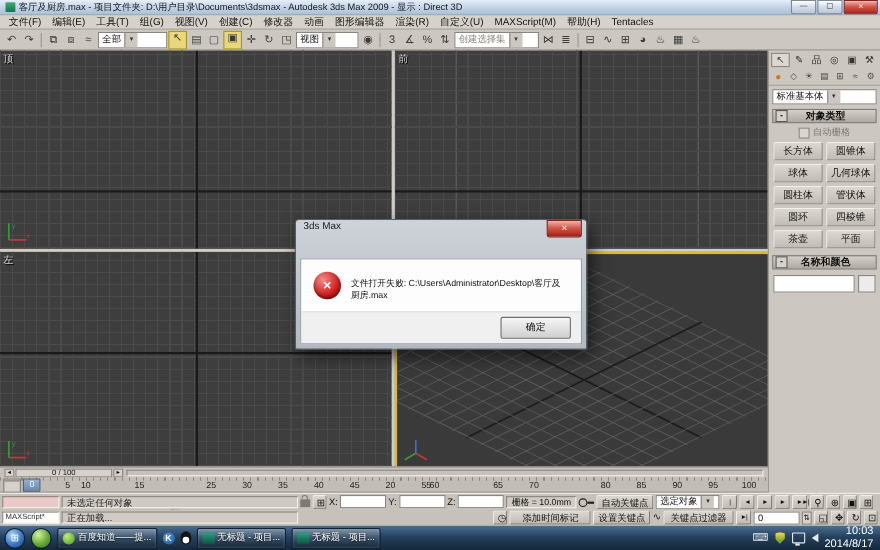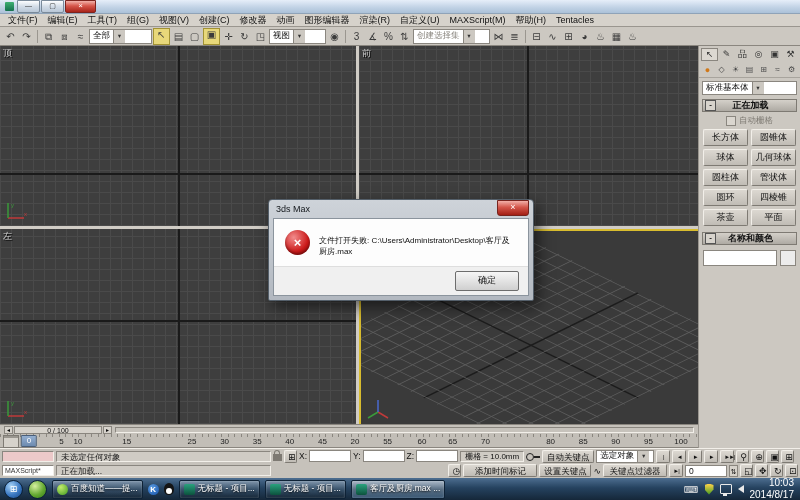--- a/index.html
+++ b/index.html
@@ -116,21 +116,21 @@
   .lockicon:before{content:"";position:absolute;top:-4px;left:1px;width:4px;height:4px;
     border:1.5px solid #7e7a73;border-bottom:none;border-radius:3px 3px 0 0}
   .frame-field{width:42px;height:12px;background:#fff;border:1px solid #8a867f;font-size:8.5px;
     line-height:11px;padding-left:3px;flex:none;box-sizing:border-box}
   .spin{width:9px;height:12px;font-size:7px;line-height:12px;text-align:center;background:#d6d2cb;
     border:1px solid #8a867f;flex:none;box-sizing:border-box}
 
   
   .dialog{left:268px;top:199px;width:266px;z-index:60;background:linear-gradient(#ced3d9,#b2b8c0);
     border:1px solid #545f6a;border-radius:4px 4px 2px 2px;box-shadow:4px 6px 16px rgba(0,0,0,.55);padding:0 4px 4px}
-  .dlg-title{height:18px;position:relative;display:flex;align-items:center;font-size:9px;color:#14181c;padding-left:3px}
+  .dlg-title{height:35px;position:relative;display:flex;font-size:9px;color:#14181c;padding-left:3px}
   .dlg-close{position:absolute;right:0;top:0;width:30px;height:14px;border:1px solid #76241e;border-radius:0 0 3px 3px;
     background:linear-gradient(#f2b0a8,#d4564a 45%,#a21f15);color:#fff;font-size:9px;line-height:13px;text-align:center}
   .dlg-body{background:#fafafa;border:1px solid #8b949d}
   .dlg-content{display:flex;gap:9px;padding:11px 11px 9px;background:#fdfdfd}
   .err-icon{width:25px;height:25px;border-radius:50%;flex:none;color:#fff;font-weight:bold;font-size:13px;
     line-height:25px;text-align:center;background:radial-gradient(circle at 35% 30%,#f28c8c,#cc1a1a 60%,#850808);
     box-shadow:inset 0 -2px 3px rgba(0,0,0,.35)}
   .dlg-msg{font-size:8px;line-height:1.4;padding-top:5px;color:#101010}
   .dlg-footer{height:28px;background:#f0f0f0;border-top:1px solid #dedede;display:flex;align-items:center;
     justify-content:flex-end;padding-right:9px}
@@ -162,20 +162,21 @@
   .net{width:10px;height:8px;border:1px solid #e9e9e9;border-radius:1px;position:relative}
   .net:after{content:"";position:absolute;left:2px;bottom:-3px;width:4px;height:2px;background:#e9e9e9}
   .spk{width:0;height:0;border-top:4px solid transparent;border-bottom:4px solid transparent;border-right:6px solid #e9e9e9}
   .clock{color:#fff;font-size:10px;line-height:1.25;text-align:right;padding-right:2px}
 </style>
 </head>
 <body>
 
 <div class="r titlebar">
   <span class="app-logo"></span>
+  <span class="tb-title">客厅及厨房.max - 项目文件夹: D:\用户目录\Documents\3dsmax - Autodesk 3ds Max 2009 - 显示 : Direct 3D</span>
   <span class="winbtns">
     <span class="winbtn">—</span>
     <span class="winbtn">▢</span>
     <span class="winbtn close">×</span>
   </span>
 </div>
 
 <div class="r menubar">
   <span class="menu-item">文件(F)</span>
   <span class="menu-item">编辑(E)</span>
@@ -335,21 +336,21 @@
     <span class="cp-cat">⊞</span>
     <span class="cp-cat">≈</span>
     <span class="cp-cat">⚙</span>
   </div>
   <div class="cp-dd">
     <span>标准基本体</span>
     <span class="dda">▼</span>
   </div>
   <div class="rollout-hdr">
     <span class="minus-box">-</span>
-    <span class="hdr-label">正在加载</span>
+    <span class="hdr-label">对象类型</span>
   </div>
   <div class="autogrid">
     <span class="checkbox"></span>
     <span>自动栅格</span>
   </div>
   <div class="obj-grid">
     <div class="obj-btn">长方体</div>
     <div class="obj-btn">圆锥体</div>
     <div class="obj-btn">球体</div>
     <div class="obj-btn">几何球体</div>
@@ -385,21 +386,21 @@
       <span class="tick-num" style="left: 78px;">10</span>
       <span class="tick-num" style="left: 126.8px;">15</span>
       <span class="tick-num" style="left: 159.4px; margin-top: 20px;">20</span>
       <span class="tick-num" style="left: 192px;">25</span>
       <span class="tick-num" style="left: 224.6px;">30</span>
       <span class="tick-num" style="left: 257.2px;">35</span>
       <span class="tick-num" style="left: 289.8px; text-align: right;">40</span>
       <span class="tick-num" style="left: 322.4px;">45</span>
       <span class="tick-num" style="left: 355px;">20</span>
       <span class="tick-num" style="left: 387.6px;">55</span>
-      <span class="tick-num" style="left: 422px; text-align: right;">60</span>
+      <span class="tick-num" style="left: 395px; text-align: right;">60</span>
       <span class="tick-num" style="left: 452.8px;">65</span>
       <span class="tick-num" style="left: 485.4px;">70</span>
       <span class="tick-num" style="left: 518px; margin-top: 41px;">75</span>
       <span class="tick-num" style="left: 550.6px;">80</span>
       <span class="tick-num" style="left: 583.2px;">85</span>
       <span class="tick-num" style="left: 615.8px;">90</span>
       <span class="tick-num" style="left: 648.4px;">95</span>
       <span class="tick-num" style="left: 681px;">100</span>
     </div>
   <div class="mini-listener"></div>
@@ -478,24 +479,20 @@
   <span class="app-ico ico-k">K</span>
   <span class="ico-qq"></span>
   <span class="task-btn">
     <span class="app-ico ico-max"></span>
     <span>无标题 - 项目...</span>
   </span>
   <span class="task-btn">
     <span class="app-ico ico-max"></span>
     <span>无标题 - 项目...</span>
   </span>
-  <span class="task-btn active">
-    <span class="app-ico ico-max"></span>
-    <span>客厅及厨房.max ...</span>
-  </span>
   <span class="tray">
     <span class="tray-glyph">⌨</span>
     <span class="shield"></span>
     <span class="net"></span>
     <span class="spk"></span>
     <span class="clock">
       <div>10:03</div>
       <div>2014/8/17</div>
     </span>
   </span>

